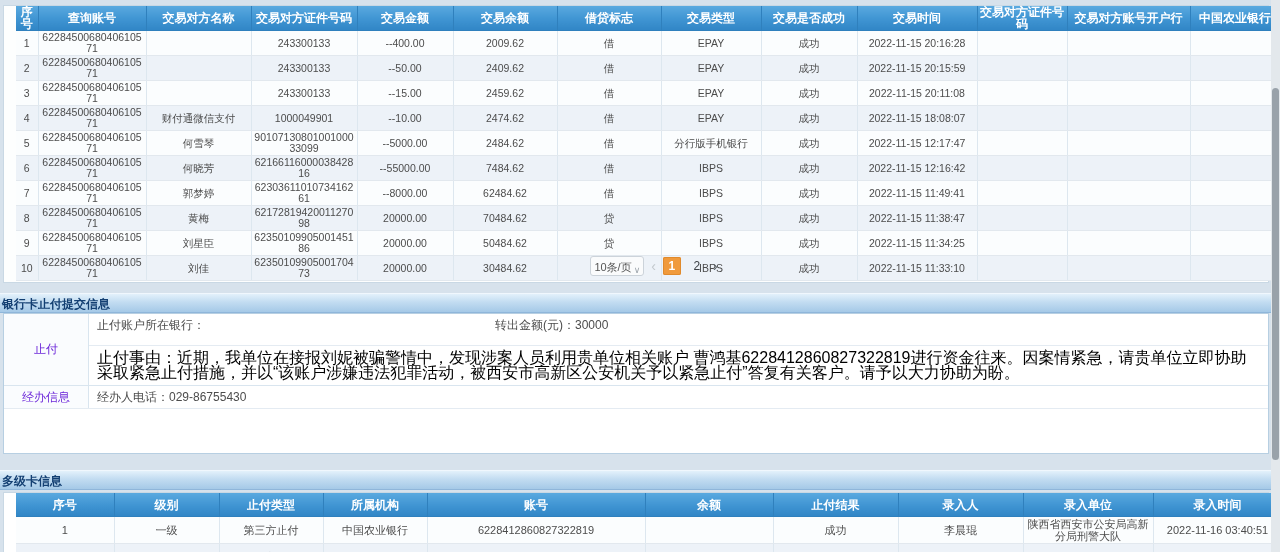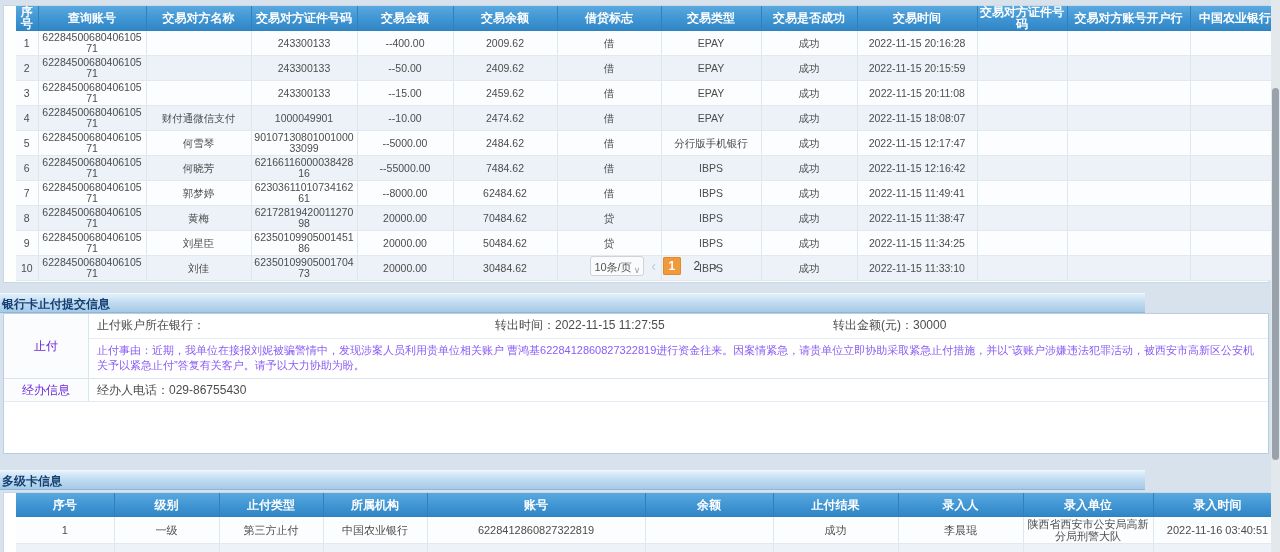--- a/index.html
+++ b/index.html
@@ -19,34 +19,34 @@
   
   .pagination{position:absolute;left:0;top:246px;width:100%;height:28px;display:flex;align-items:center;justify-content:center;gap:7px;transform:translateX(10px);}
   .page-size{display:inline-flex;align-items:flex-end;gap:2px;border:1px solid #ccd3da;background:#fafbfc;border-radius:3px;
       height:18px;max-width:50px;overflow:hidden;padding:0 3px;font-size:11px;color:#555;white-space:nowrap;cursor:pointer;margin-left:16px;}
   .page-size .caret{font-size:9px;color:#9aa2aa;}
   .pg-btn{font-size:14px;line-height:18px;cursor:pointer;color:#5a6268;}
   .pg-btn.disabled{color:#c2c8cd;}
   .pg-num{min-width:18px;height:18px;line-height:18px;text-align:center;font-size:12px;color:#3a3f44;cursor:pointer;border-radius:2px;}
   .pg-num.active{background:#f09a3c;color:#fff;font-weight:bold;box-shadow:0 0 0 1px #e08a2c inset;}
   
-  .section-bar{position:absolute;left:0;width:1145px;height:20px;
+  .section-bar{position:absolute;left:0;width:1272px;height:20px;
       background:linear-gradient(180deg,#e3f1fb 0%,#c2dcf1 45%,#a5c9e7 100%);
       border-top:1px solid #f0f7fd;border-bottom:1px solid #8fb6da;
       font-size:12px;font-weight:bold;color:#133f72;line-height:20px;padding-left:2px;box-sizing:border-box;}
   
   .info-box{position:absolute;left:3px;top:313px;width:1266px;height:141px;background:#fff;
       border:1px solid #b7cfe2;box-sizing:border-box;}
   .info-group{display:flex;}
   .info-group + .info-group{border-top:1px solid #d9e5ef;}
   .group-label{width:84px;flex:0 0 84px;border-right:1px solid #d9e5ef;background:#fafcfe;
       display:flex;align-items:center;justify-content:center;color:#6d28d9;font-size:12px;}
   .group-body{flex:1;min-width:0;}
   .field-row{display:grid;grid-template-columns:398px 338px 1fr;padding:4px 0 4px 8px;font-size:12px;line-height:14px;color:#4c4c4c;}
-  .sp-note{border-top:1px solid #e4ebf2;margin-top:2px;padding:4px 6px 5px 8px;font-size:11px;line-height:15px;color:#8b5cf6;}
+  .sp-note{border-top:1px solid #e4ebf2;margin-top:9px;padding:4px 6px 5px 8px;font-size:16px;line-height:15px;color:#000000;}
   .box-footer{border-top:1px solid #e4ebf2;height:6px;}
   
   .panel-bottom{position:absolute;left:3px;top:492px;width:1266px;background:#fff;border:1px solid #c9d8e4;box-sizing:border-box;}
   .panel-bottom table.data{width:1264px;}
   .panel-bottom td{font-size:11px !important;line-height:12px !important;height:23px !important;}
   
   .scrollbar{position:absolute;right:0;top:0;width:9px;height:552px;background:#e3e8ec;}
   .scrollbar .thumb{position:absolute;left:1px;top:88px;width:7px;height:372px;background:#99a2aa;border-radius:4px;cursor:pointer;}
 </style>
 </head>
@@ -255,21 +255,20 @@
 
   <div class="section-bar" style="top:293px;">
     <span>银行卡止付提交信息</span>
   </div>
   <div class="info-box" id="sp-box">
       <div class="info-group">
         <div class="group-label">止付</div>
         <div class="group-body">
           <div class="field-row">
             <span>止付账户所在银行：</span>
-            <span>转出时间：2022-11-15 11:27:55</span>
             <span>转出金额(元)：30000</span>
           </div>
           <div class="sp-note">止付事由：近期，我单位在接报刘妮被骗警情中，发现涉案人员利用贵单位相关账户 曹鸿基6228412860827322819进行资金往来。因案情紧急，请贵单位立即协助采取紧急止付措施，并以“该账户涉嫌违法犯罪活动，被西安市高新区公安机关予以紧急止付”答复有关客户。请予以大力协助为盼。</div>
         </div>
       </div>
       <div class="info-group">
         <div class="group-label">经办信息</div>
         <div class="group-body">
           <div class="field-row">
             <span>经办人电话：029-86755430</span>

